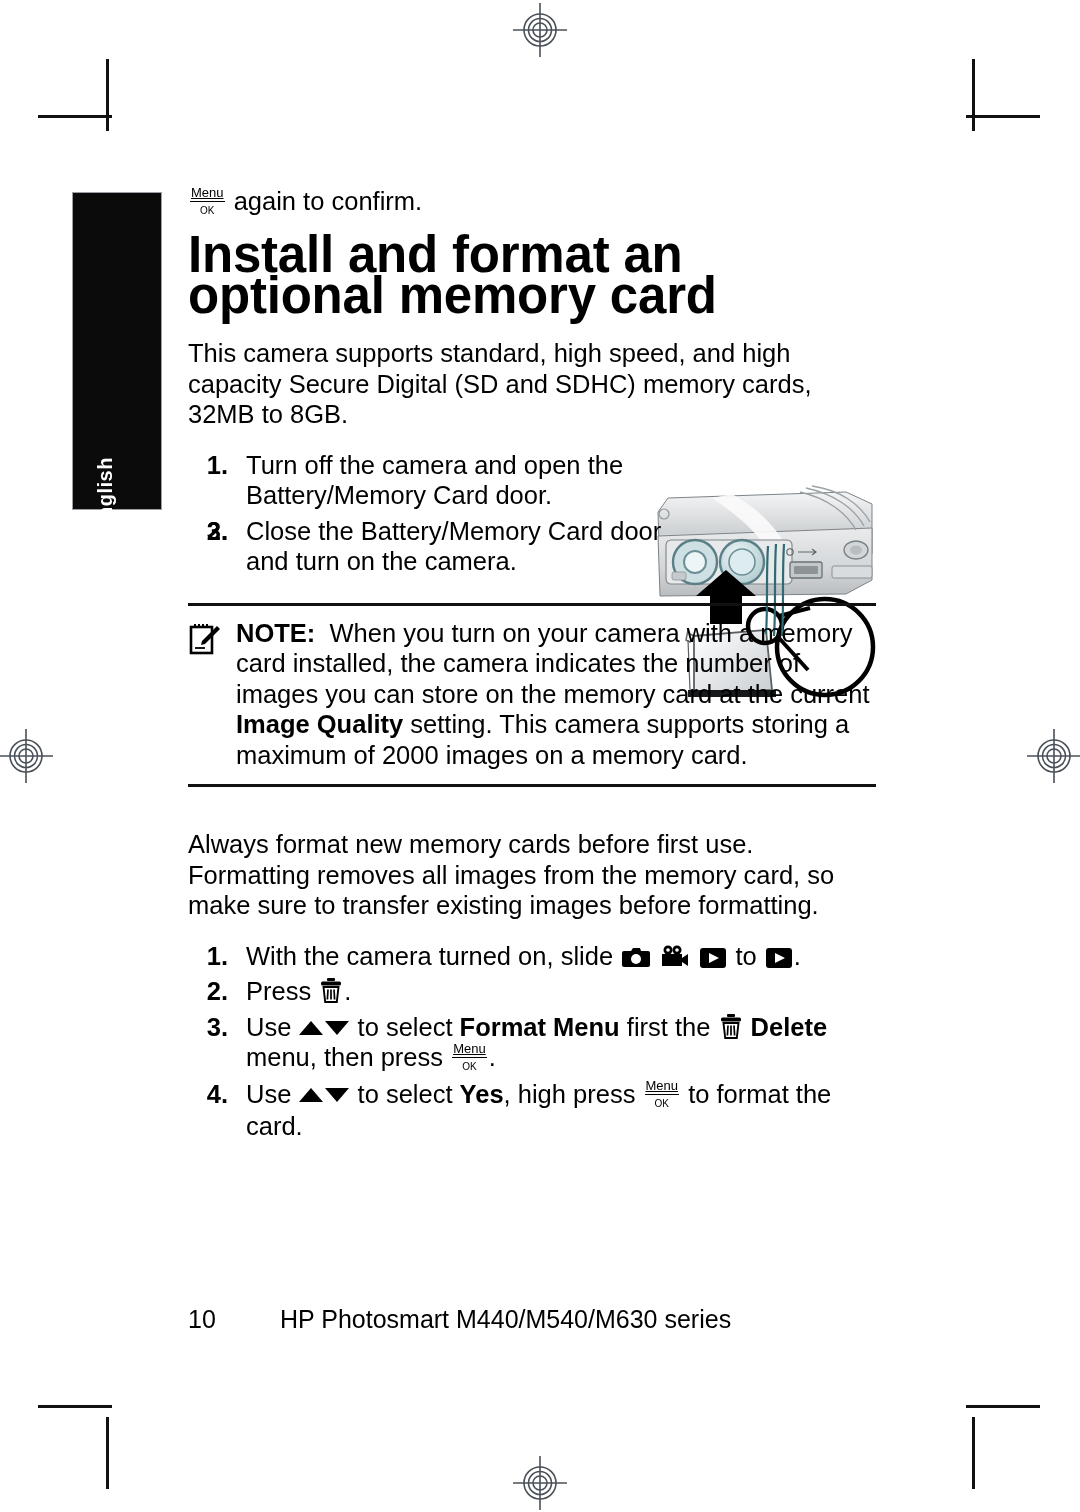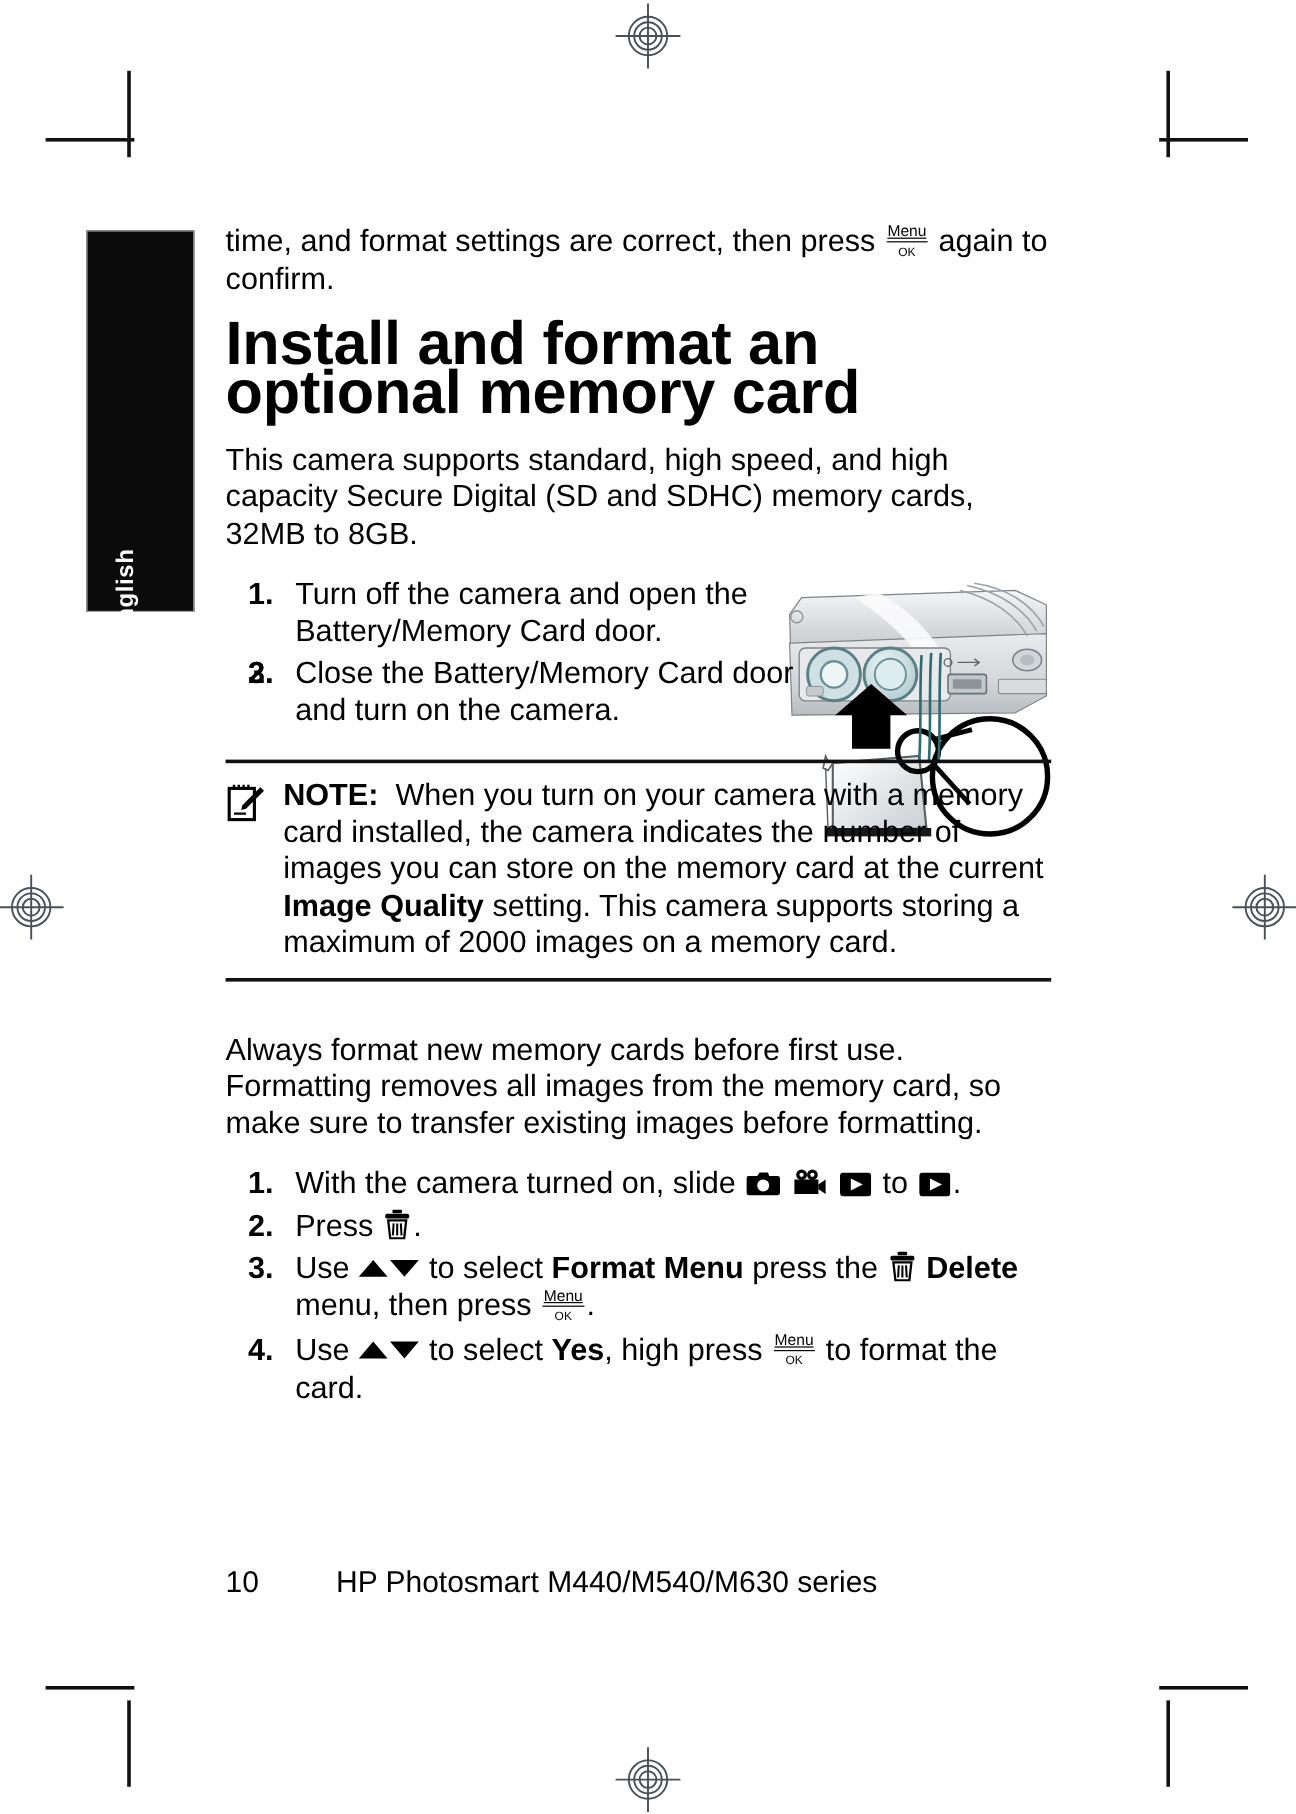--- a/index.html
+++ b/index.html
@@ -332,21 +332,21 @@
         <path d="M118 62 C116 92 118 120 116 150"></path>
         <path d="M126 60 C124 92 126 122 124 152"></path>
         <path d="M134 60 C132 92 134 122 132 152"></path>
       </g>
     </g>
   </svg>
 </div>
 
 <div class="page-body">
 
-  <p class="para intro-para"><span>time, and format settings are correct, then press</span>
+  <p class="para intro-para">
     <span class="menuok"><span class="mo-top">Menu</span><span class="mo-bot">OK</span></span>
     <span>again to confirm.</span></p>
 
   <h1 class="heading">Install and format an optional memory card</h1>
 
   <p class="para body-para">This camera supports standard, high speed, and high capacity Secure Digital (SD and SDHC) memory cards, 32MB to 8GB.</p>
 
   <ol class="steps steps-narrow">
     <li>
       <span class="num">1.</span>
@@ -436,21 +436,21 @@
         </svg>
       </span><span>.</span>
     </li>
 
     <li>
       <span class="num">3.</span>
       <span>Use</span>
       <span class="tri up"></span><span class="tri down"></span>
       <span>to select</span>
       <b>Format Menu</b>
-      <span>press the</span>
+      <span>first the</span>
       <span class="ico">
         <svg width="22" height="25" viewBox="0 0 22 25">
           <rect x="7" y="0" width="8" height="3" rx="1" fill="#000"></rect>
           <rect x="1" y="3.5" width="20" height="4" rx="1.6" fill="#000"></rect>
           <path d="M3.5 9 L18.5 9 L16.8 24 L5.2 24 Z" fill="#fff" stroke="#000" stroke-width="1.9"></path>
           <g stroke="#000" stroke-width="1.7">
             <path d="M8 11.5 L7.4 21.5"></path>
             <path d="M11 11.5 L11 21.5"></path>
             <path d="M14 11.5 L14.6 21.5"></path>
           </g>

